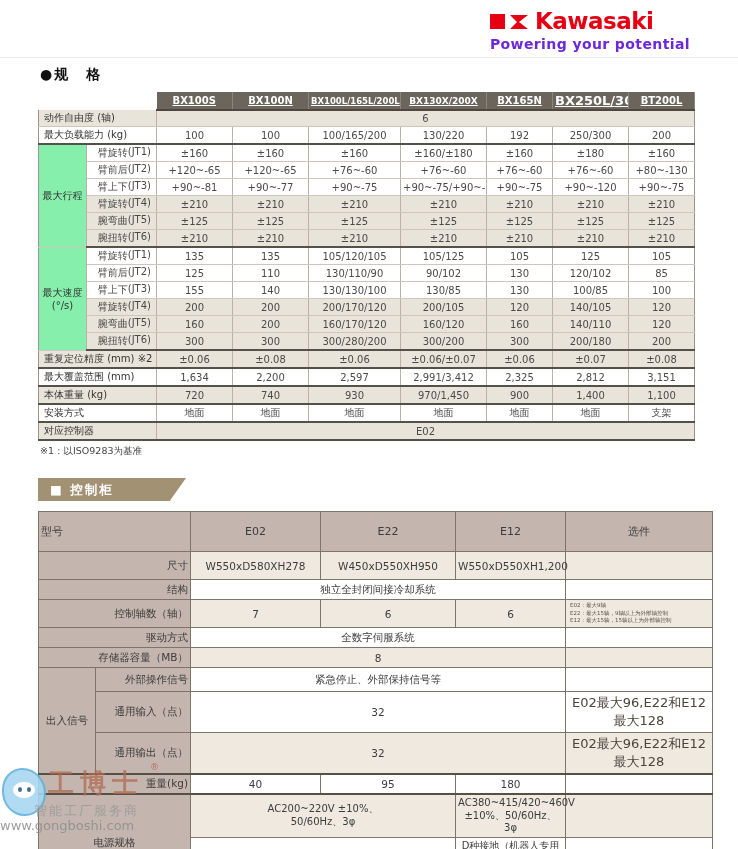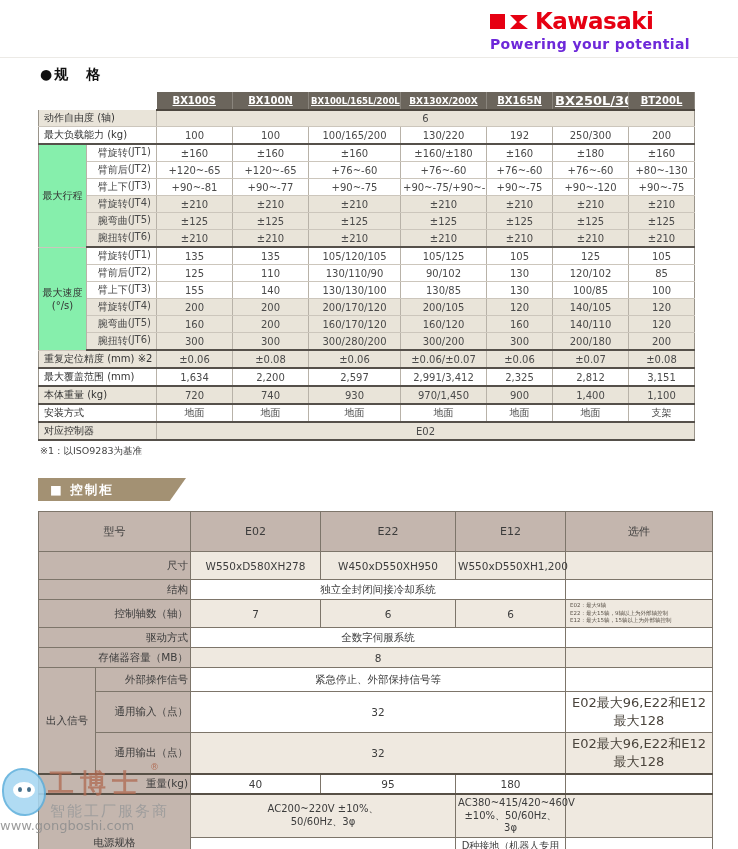--- a/index.html
+++ b/index.html
@@ -39,21 +39,21 @@
   .t1 tr.beige td.glab, .t1 tr.white td.glab { background:#86efac; }
   .t1 tr.secb td { border-bottom:2px solid #55504a; }
   .t1 td:last-child { border-right:1px solid #9a948a; }
   .footnote { margin:4px 0 0 40px; font-size:9.5px; color:#444; }
 
   
   .t2 { margin-left:38px; width:674px; font-size:10.5px; }
   .t2 th, .t2 td { border:1px solid #7d756a; text-align:center; color:#3c3c3c;
                    padding:2px 2px; }
   .t2 th { background:#c4b6ae; font-weight:normal; height:40px; font-size:11px; }
-  .t2 th.lblh { text-align:center; }
+  .t2 th.lblh { text-align:left; }
   .t2 .lbl { background:#c4b6ae; text-align:right; padding-left:10px; }
   .t2 .glbl { background:#c4b6ae; }
   .t2 tr.beige td { background:#efe9e0; }
   .t2 tr.white td { background:#ffffff; }
   .t2 tr.beige td.lbl, .t2 tr.white td.lbl,
   .t2 tr.beige td.glbl, .t2 tr.white td.glbl { background:#c4b6ae; }
   .t2 tr.thick td { border-top:2px solid #575046;margin-left:18px; }
   .t2 .multi { white-space:pre-line; line-height:1.25; font-size:10px; }
   .t2 .tiny { font-size:5.5px; line-height:1.4; text-align:left; padding-left:4px; white-space:pre-line; color:#5a5248; }
   .t2 .opt-note { font-size:13px; color:#4a443c; }
@@ -63,21 +63,21 @@
   .wm { position:absolute; left:0; top:758px; width:180px; z-index:6; opacity:0.88; pointer-events:none; }
   .wm-mascot { position:absolute; left:2px; top:10px; width:44px; height:48px;
                background:#a6d7f2; border:2px solid #5fb0dc; border-radius:46% 54% 48% 52%; }
   .wm-mascot:before { content:""; position:absolute; left:9px; top:12px; width:22px; height:16px;
                       background:#fff; border-radius:50%; }
   .eye { position:absolute; top:17px; width:4px; height:5px; background:#2c5d7c; border-radius:50%; }
   .eye.l { left:14px; } .eye.r { left:23px; }
   .wm-name { position:absolute; left:48px; top:8px; font-size:26px; font-weight:bold; color:#b06a52;
              letter-spacing:6px; opacity:0.85; }
   .wm-reg { position:absolute; left:150px; top:4px; font-size:9px; color:#b06a52; }
-  .wm-slogan { position:absolute; left:50px; top:44px; font-size:15px; color:#9b9b9b; letter-spacing:2px; }
+  .wm-slogan { position:absolute; left:34px; top:44px; font-size:13px; color:#9b9b9b; letter-spacing:2px; }
   .wm-url { position:absolute; left:0px; top:60px; font-size:13px; color:#8f8f8f; }
 </style>
 </head>
 <body>
 
 <div class="hdr">
   <div class="brand">
     <div class="mark">
       <span class="sq"></span>
       <svg class="flag" width="20" height="16" viewBox="0 0 20 16">

